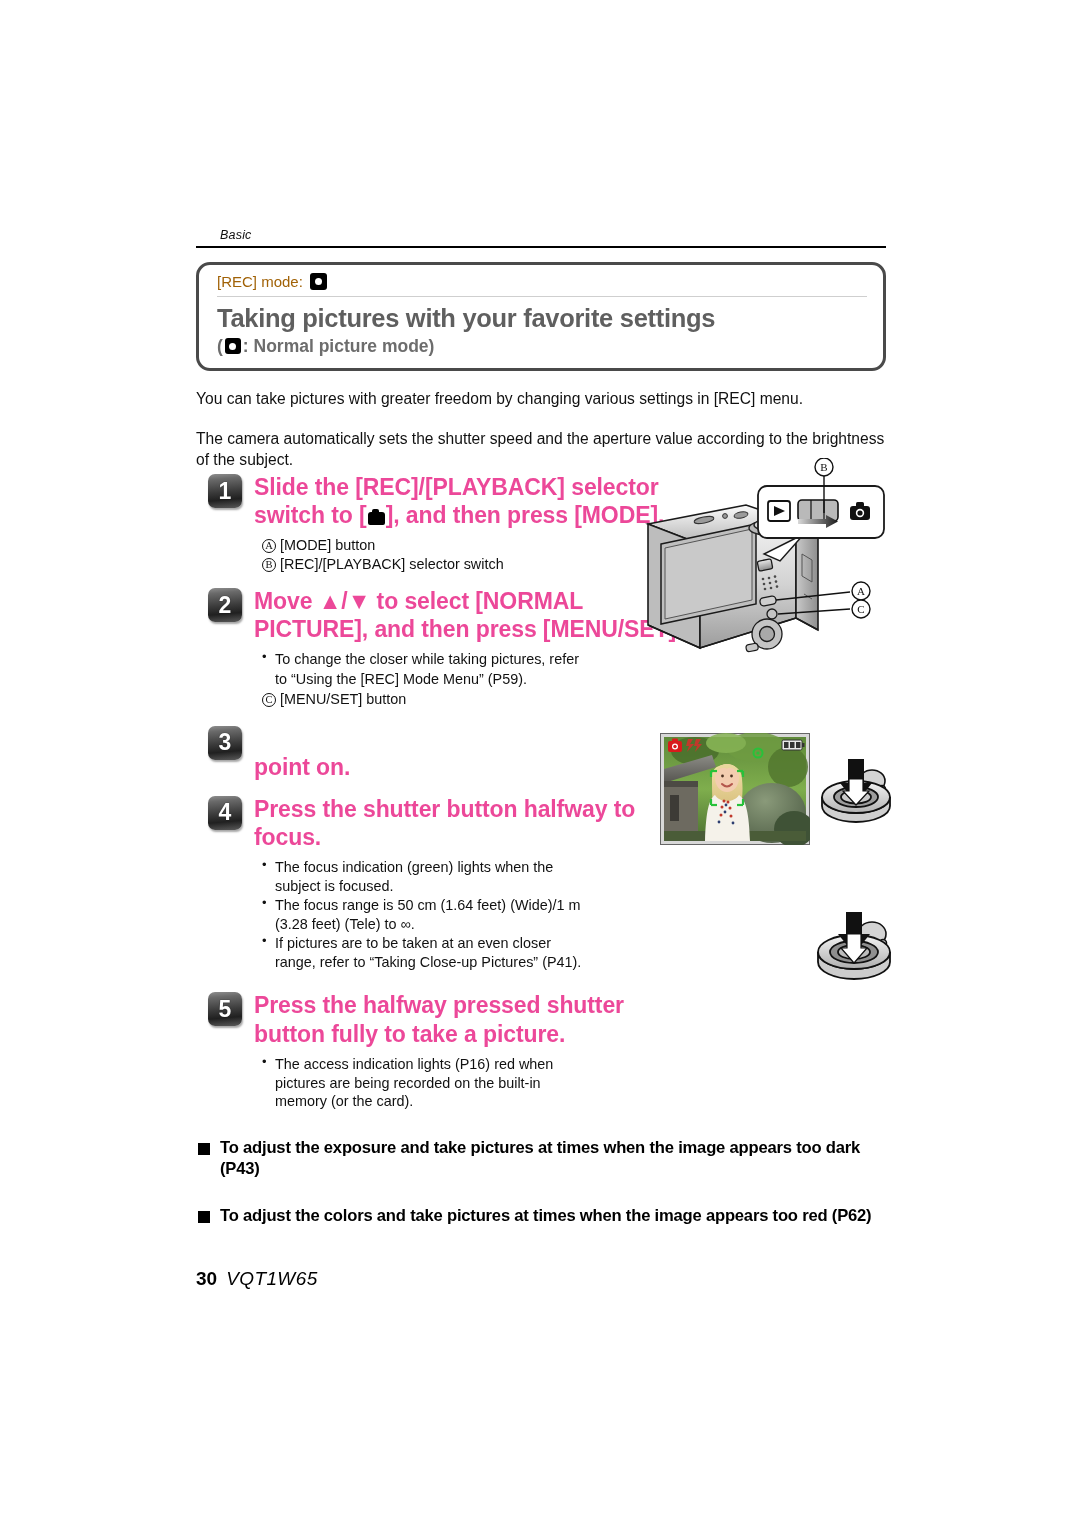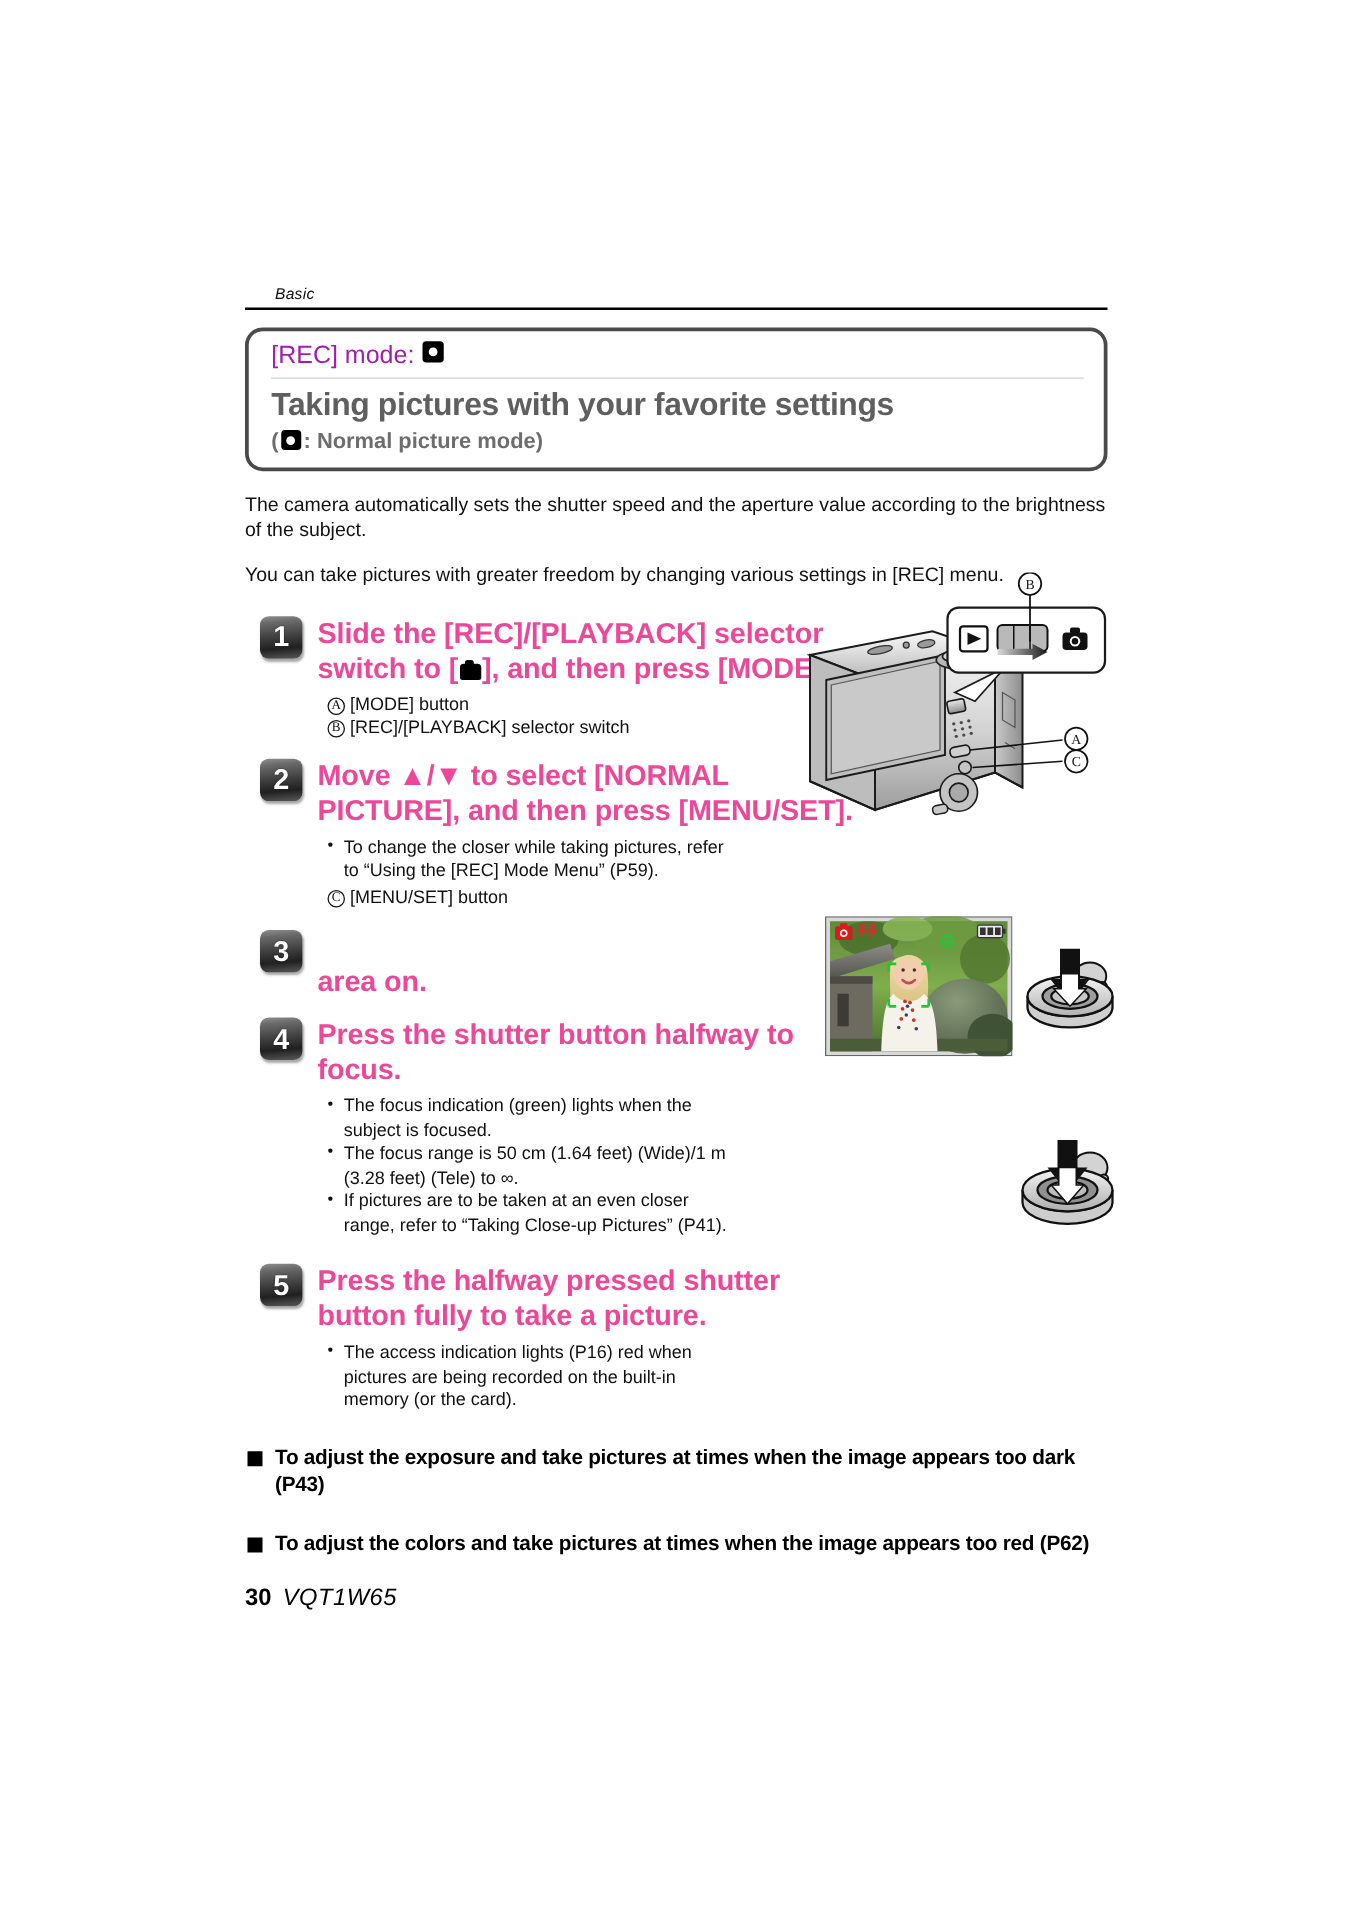--- a/index.html
+++ b/index.html
@@ -45,24 +45,24 @@
   }
 
   
   .titlebox {
     border: 3px solid #4a4a4a;
     border-radius: 14px;
     padding: 8px 16px 11px 18px;
     margin-bottom: 18px;
   }
   .recmode-line {
-    font-size: 20px;
-    color: #a21caf;
+    font-size: 15px;
+    color: #a16207;
     display: flex;
-    align-items: flex-start;
+    align-items: flex-end;
     gap: 7px;
     padding-bottom: 6px;
     border-bottom: 1.5px solid #cfcfcf;
     margin-bottom: 7px;
   }
   .title-main {
     font-size: 25.5px;
     font-weight: bold;
     color: #5f5f5f;
     letter-spacing: -0.3px;
@@ -247,22 +247,22 @@
         <span class="icon-recmode"></span>
       </div>
       <div class="title-main">Taking pictures with your favorite settings</div>
       <div class="title-sub">
         <span>(</span>
         <span class="icon-recmode sub"></span>
         <span>: Normal picture mode)</span>
       </div>
     </div>
 
+    <p class="intro last">You can take pictures with greater freedom by changing various settings in [REC] menu.</p>
     <p class="intro">The camera automatically sets the shutter speed and the aperture value according to the brightness of the subject.</p>
-    <p class="intro last">You can take pictures with greater freedom by changing various settings in [REC] menu.</p>
 
     <div class="step" style="margin-bottom:14px;">
       <div class="badge">1</div>
       <div class="step-head">
         <span>Slide the [REC]/[PLAYBACK] selector</span><br>
         <span>switch to [</span><span class="cam-glyph"></span><span>], and then press [MODE].</span>
       </div>
       <div class="step-sub">
         <span class="ln"><span class="circled">A</span><span>[MODE] button</span></span>
         <span class="ln"><span class="circled">B</span><span>[REC]/[PLAYBACK] selector switch</span></span>
@@ -279,21 +279,21 @@
         <span class="bullet-line">To change the closer while taking pictures, refer</span>
         <span class="cont">to “Using the [REC] Mode Menu”  (P59).</span>
         <span class="ln" style="margin-top:2px;"><span class="circled">C</span><span>[MENU/SET] button</span></span>
       </div>
     </div>
 
     <div class="step" style="margin-bottom:14px;">
       <div class="badge">3</div>
       <div class="step-head">
         <br>
-        <span>area on.</span>
+        <span>point on.</span>
       </div>
     </div>
 
     <div class="step" style="margin-bottom:20px;">
       <div class="badge">4</div>
       <div class="step-head">
         <span>Press the shutter button halfway to</span><br>
         <span>focus.</span>
       </div>
       <div class="step-sub">

